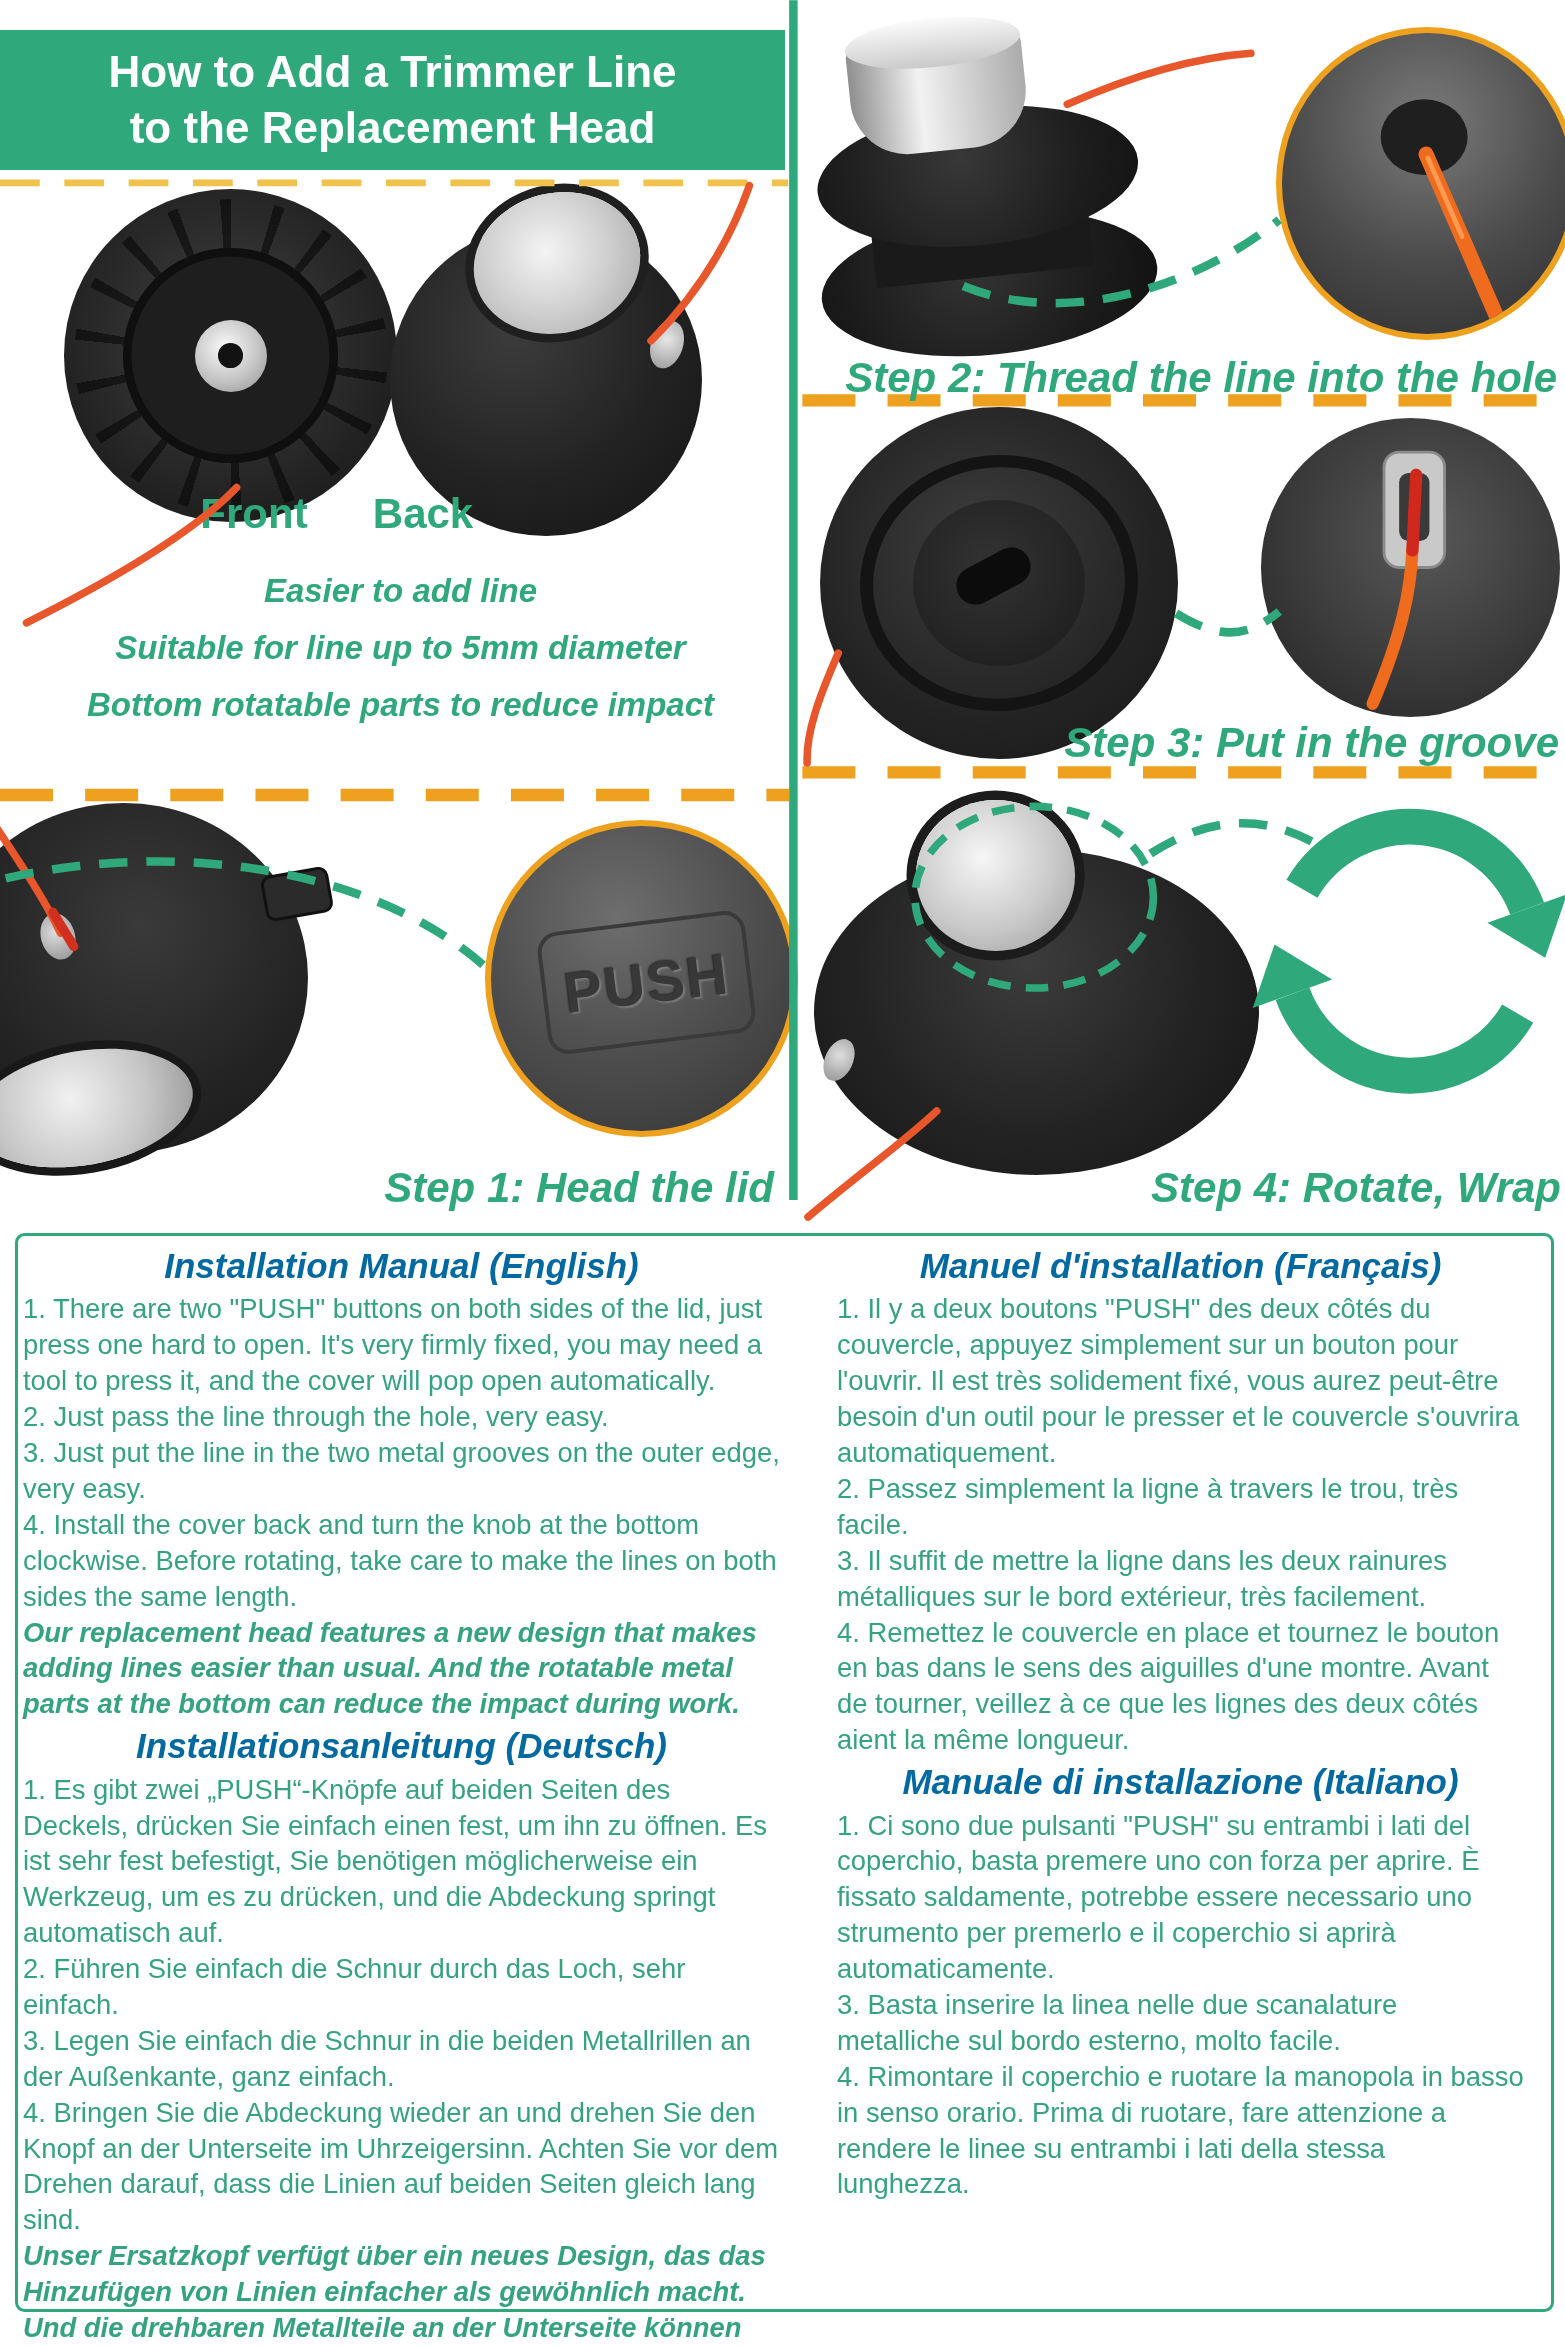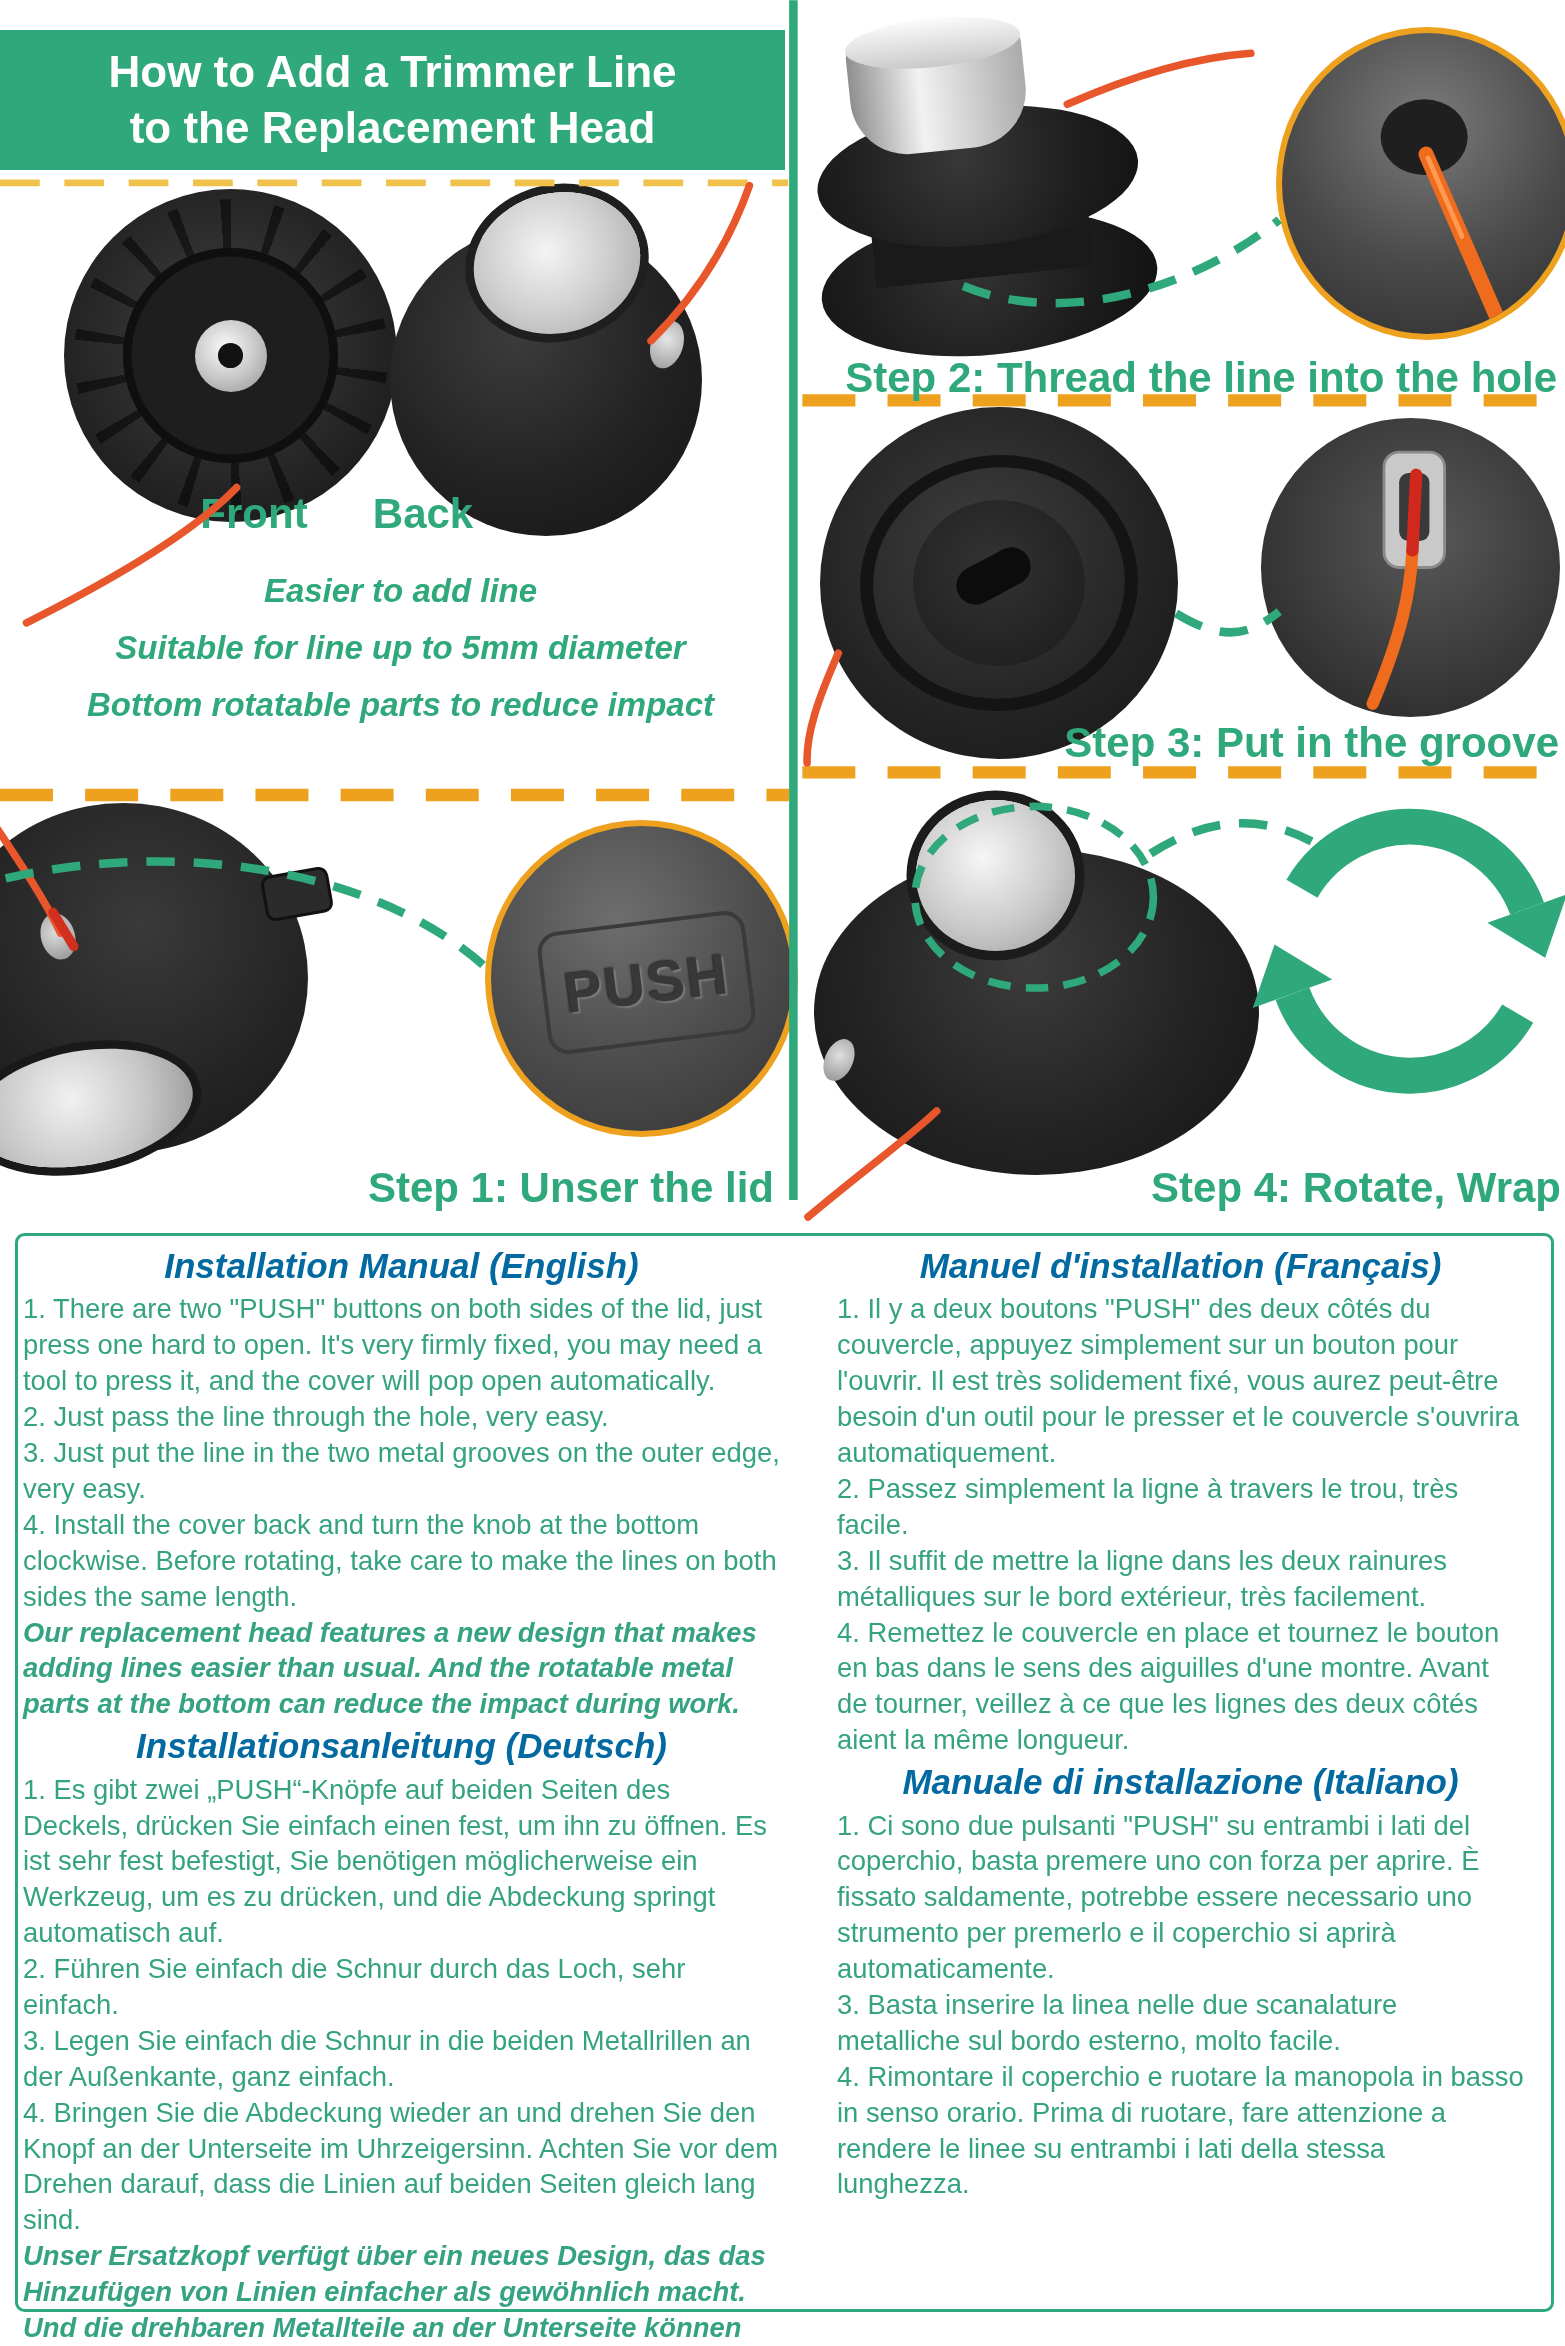--- a/index.html
+++ b/index.html
@@ -76,21 +76,21 @@
   .push-plate{position:absolute;left:50%;top:50%;width:201px;height:115px;margin:-58px 0 0 -100px;
     border:4.7px solid #3a3a3a;border-radius:21px;transform:rotate(-7deg);
     display:flex;align-items:center;justify-content:center;}
   .push-plate span{font-size:57px;font-weight:bold;letter-spacing:1.9px;color:#383838;
     text-shadow:1.9px 1.9px 1.9px rgba(255,255,255,0.22), -0.9px -0.9px 1.9px rgba(0,0,0,0.6);}
   
   .g-label{font-size:42px;font-weight:bold;color:#2fa87b;text-align:center;}
   .features{left:0;top:562px;width:801px;text-align:center;color:#2fa87b;
     font-size:33px;font-weight:bold;font-style:italic;}
   .features div{height:57px;line-height:57px;}
-  .caption{font-size:42px;font-weight:bold;color:#2fa87b;text-align:right;white-space:nowrap;}
+  .caption{font-size:42px;font-weight:bold;font-style:italic;color:#2fa87b;text-align:right;white-space:nowrap;}
   .cap1{left:180px;top:1164px;width:594px;}
   .cap2{left:804px;top:354px;width:753px;}
   .cap3{left:804px;top:719px;width:755px;}
   .cap4{left:946px;top:1164px;width:615px;}
   
   .manual-box{left:15px;top:1233px;width:1539px;height:1079px;border:3.8px solid #2fa87b;border-radius:9.5px;box-sizing:border-box;}
   .mcol{position:absolute;top:1242px;}
   .col-left{left:23px;width:757px;}
   .col-right{left:837px;width:687px;}
   .m-head{text-align:center;font-size:35px;font-weight:bold;font-style:italic;color:#0369a1;margin:3.8px 0 5.7px;}
@@ -203,21 +203,21 @@
       <path d="M 1216,902 C 1288,856 1348,862 1408,902"></path>
     </g>
     <g fill="#2fa87b">
       <path d="M 1376,939 A 132,132 0 0 1 1614,960" stroke="#2fa87b" stroke-width="38" fill="none"></path>
       <polygon points="1656,945 1572,975 1633,1012"></polygon>
       <path d="M 1604,1071 A 132,132 0 0 1 1366,1050" stroke="#2fa87b" stroke-width="38" fill="none"></path>
       <polygon points="1324,1065 1408,1035 1347,998"></polygon>
     </g>
   </svg>
 
-  <div class="abs caption cap1">Step 1: Unser the lid</div>
+  <div class="abs caption cap1">Step 1: Head the lid</div>
   <div class="abs caption cap2">Step 2: Thread the line into the hole</div>
   <div class="abs caption cap3">Step 3: Put in the groove</div>
   <div class="abs caption cap4">Step 4: Rotate, Wrap</div>
 
   <div class="abs manual-box"></div>
 
   <div class="abs mcol col-left">
     <div class="m-head">Installation Manual (English)</div>
     <p>1. There are two "PUSH" buttons on both sides of the lid, just press one hard to open. It's very firmly fixed, you may need a tool to press it, and the cover will pop open automatically.</p>
     <p>2. Just pass the line through the hole, very easy.</p>

